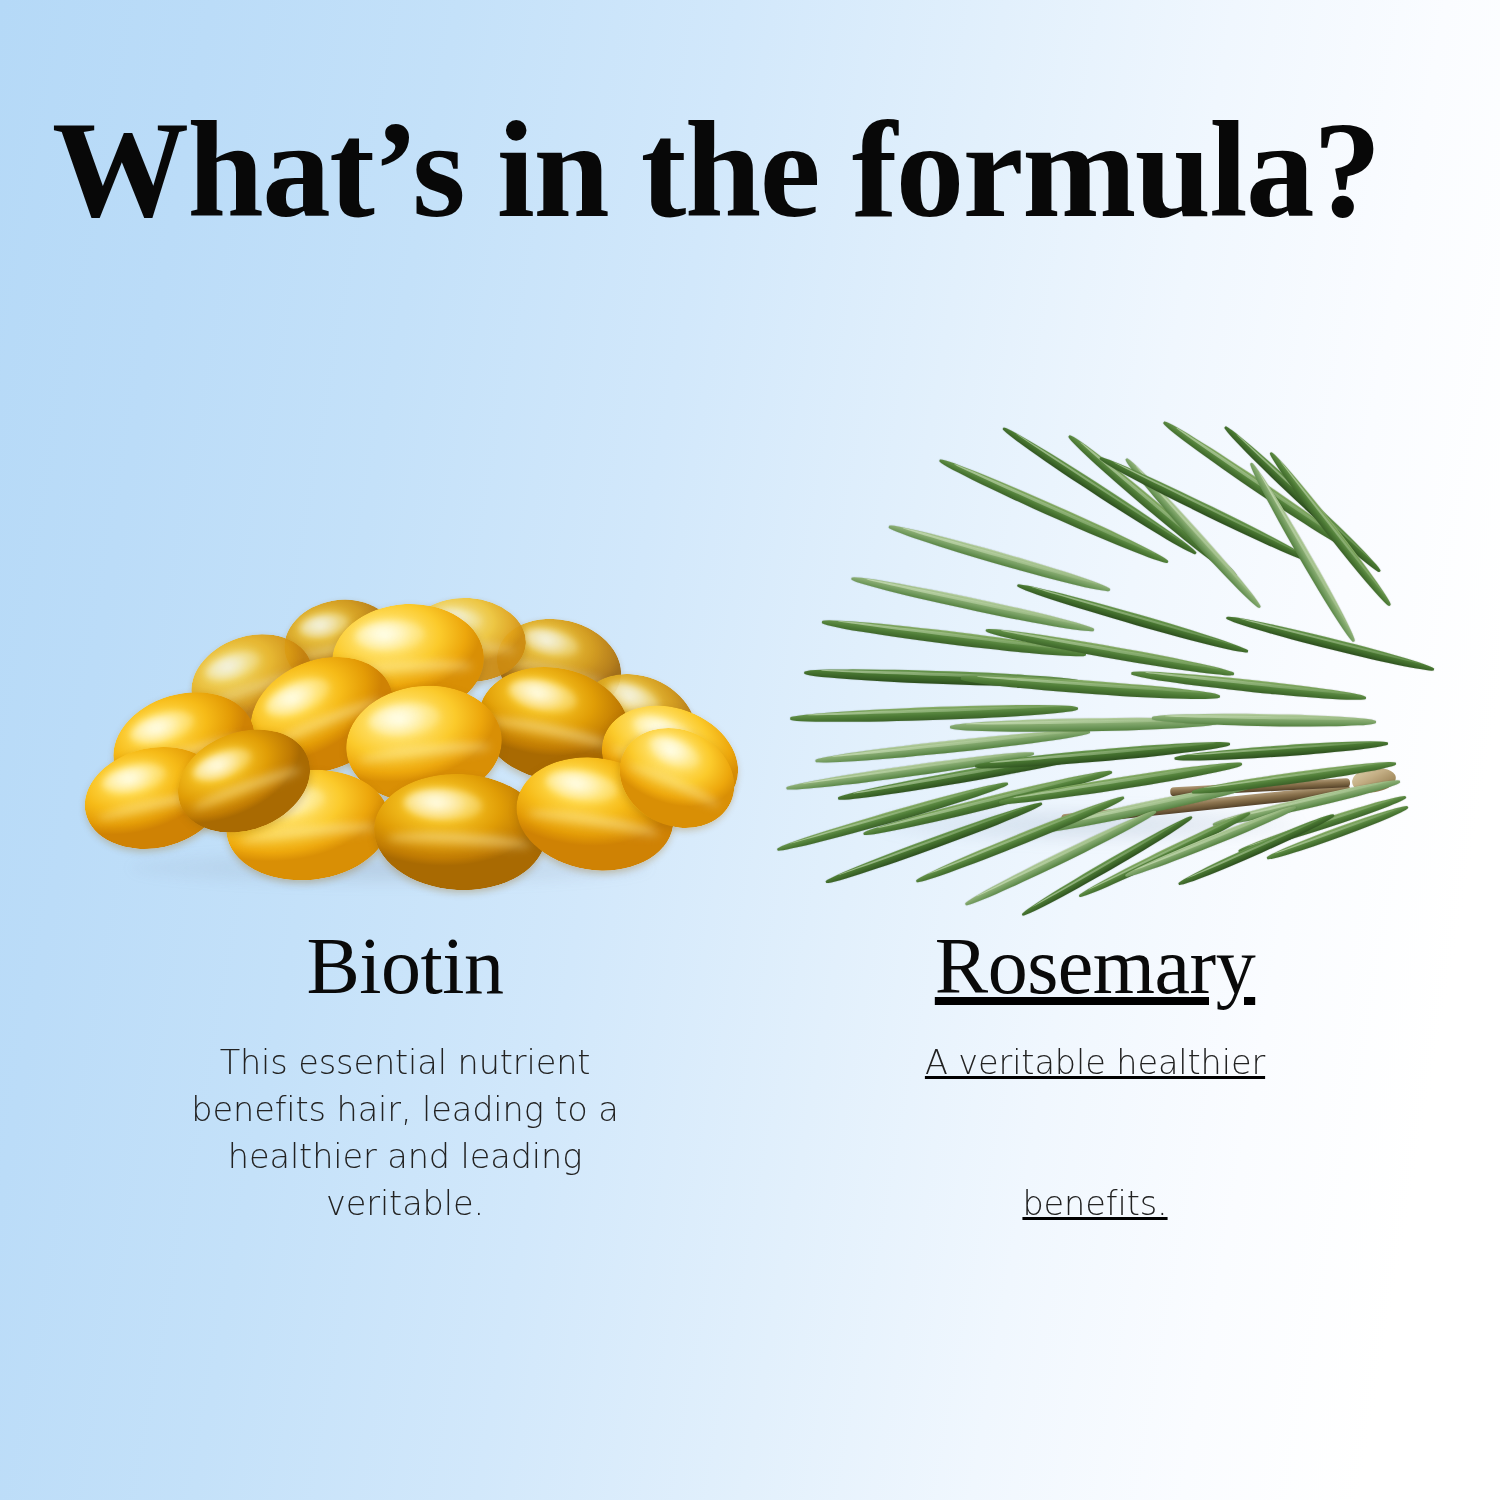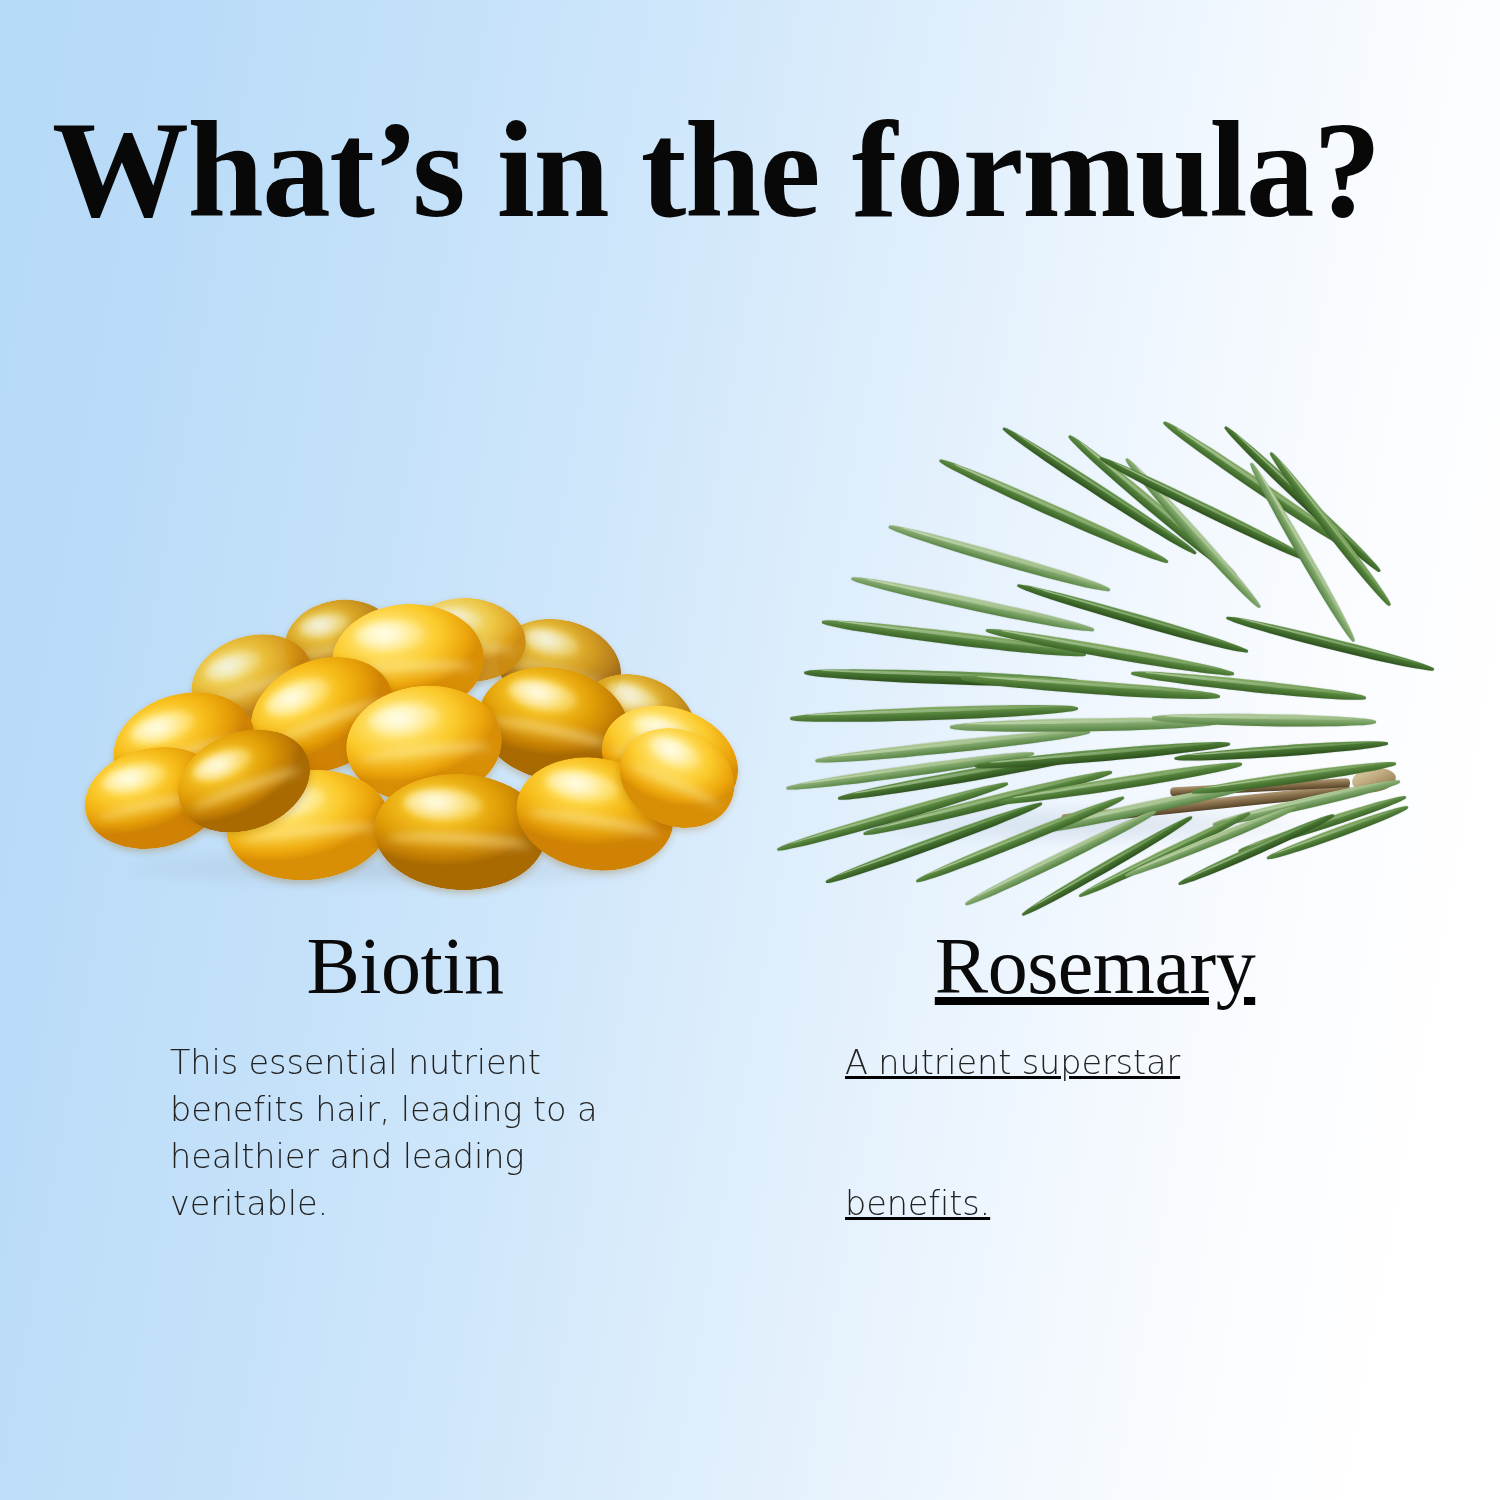--- a/index.html
+++ b/index.html
@@ -69,20 +69,21 @@
     font-size: 80px;
     line-height: 1.0;
     color: #0a0a0a;
     letter-spacing: -0.5px;
   }
 
   .ing-desc {
     margin: 8px auto;
     margin-top: 34px;
     width: 470px;
+    text-align: center;
     font-family: "DejaVu Sans", "Liberation Sans", sans-serif;
     font-weight: 300;
     font-size: 33.5px;
     line-height: 1.40;
     color: #222222;
     letter-spacing: -0.1px;
   }
   #col-rosemary .ing-desc { width: 500px; }
 
   
@@ -341,20 +342,20 @@
         <div class="needle" style="left:300px; top:268px; width:190px; height:10px; transform:rotate(-26deg);"></div>
         <div class="needle pale" style="left:352px; top:262px; width:184px; height:10px; transform:rotate(-22deg);"></div>
         <div class="needle deep" style="left:404px; top:270px; width:170px; height:10px; transform:rotate(-24deg);"></div>
         <div class="needle" style="left:498px; top:262px; width:150px; height:10px; transform:rotate(-20deg);"></div>
       </div>
     </div>
 
     <div class="ing-name">Rosemary</div>
 
     <div class="ing-desc">
-      <span>A nutrient superstar</span><br>
+      <span>A veritable healthier</span><br>
       <br>
       <br>
       <span>benefits.</span>
     </div>
   </div>
 
 </div>
 
 </body></html>

